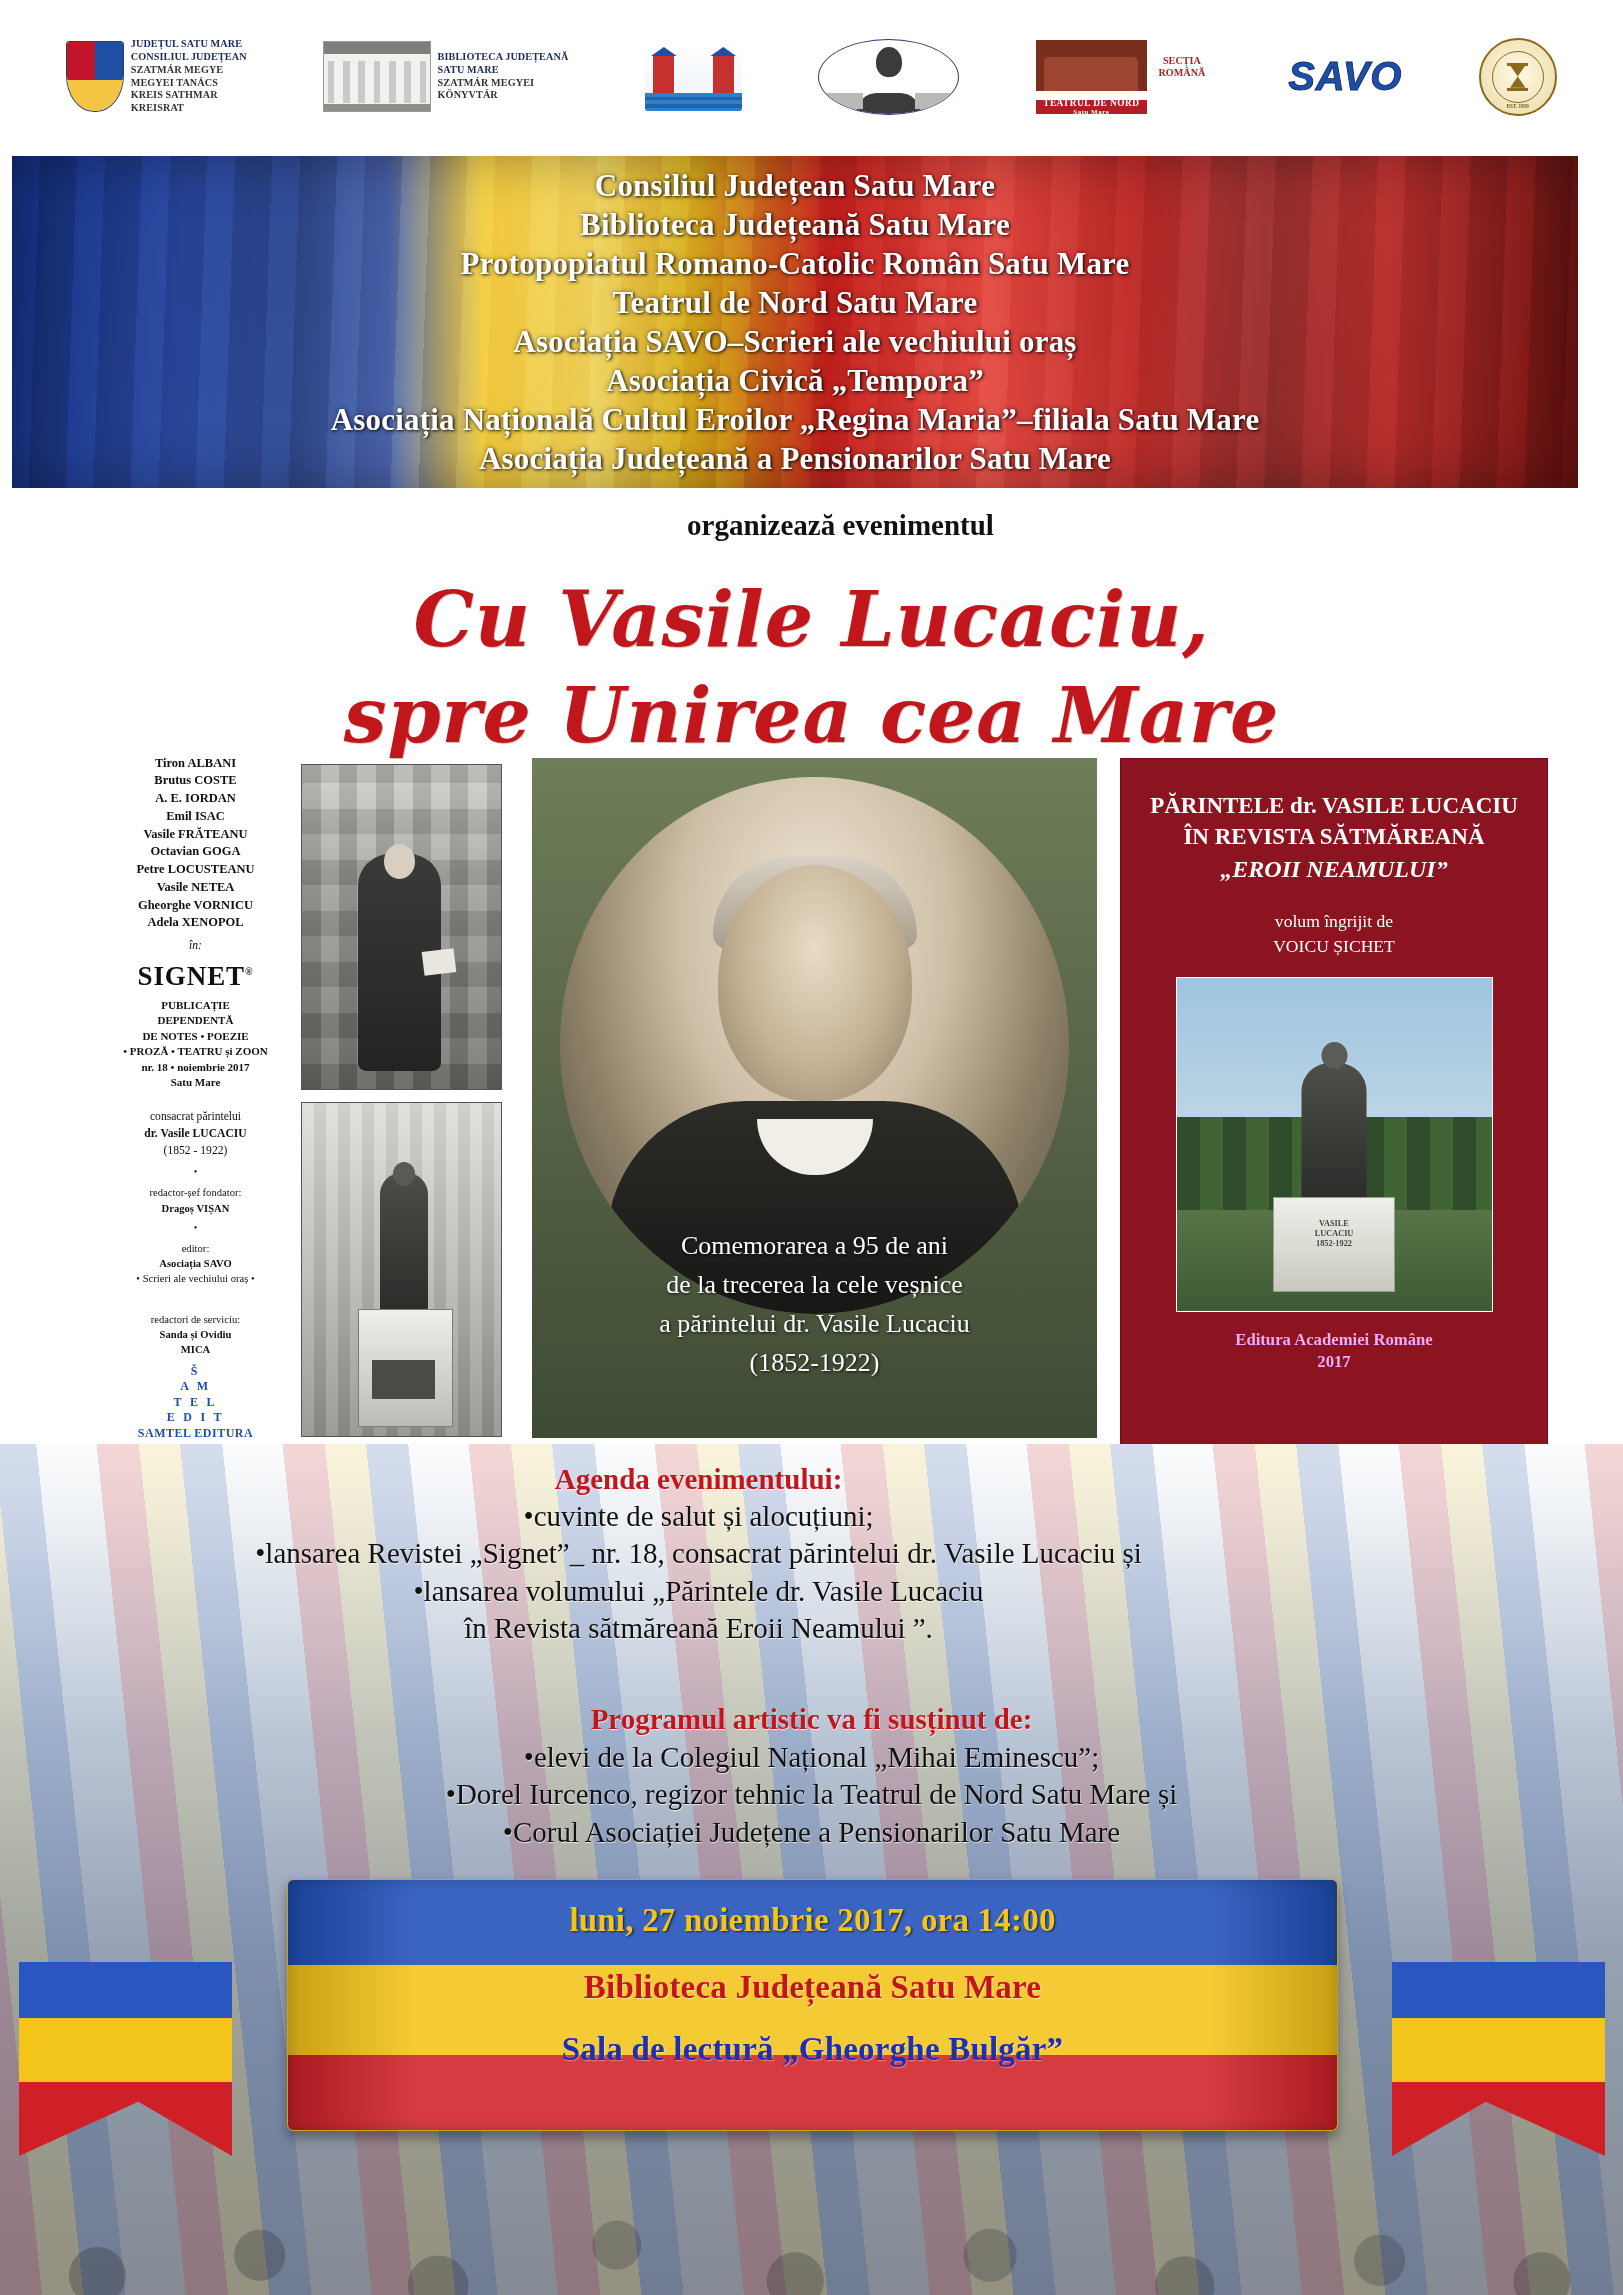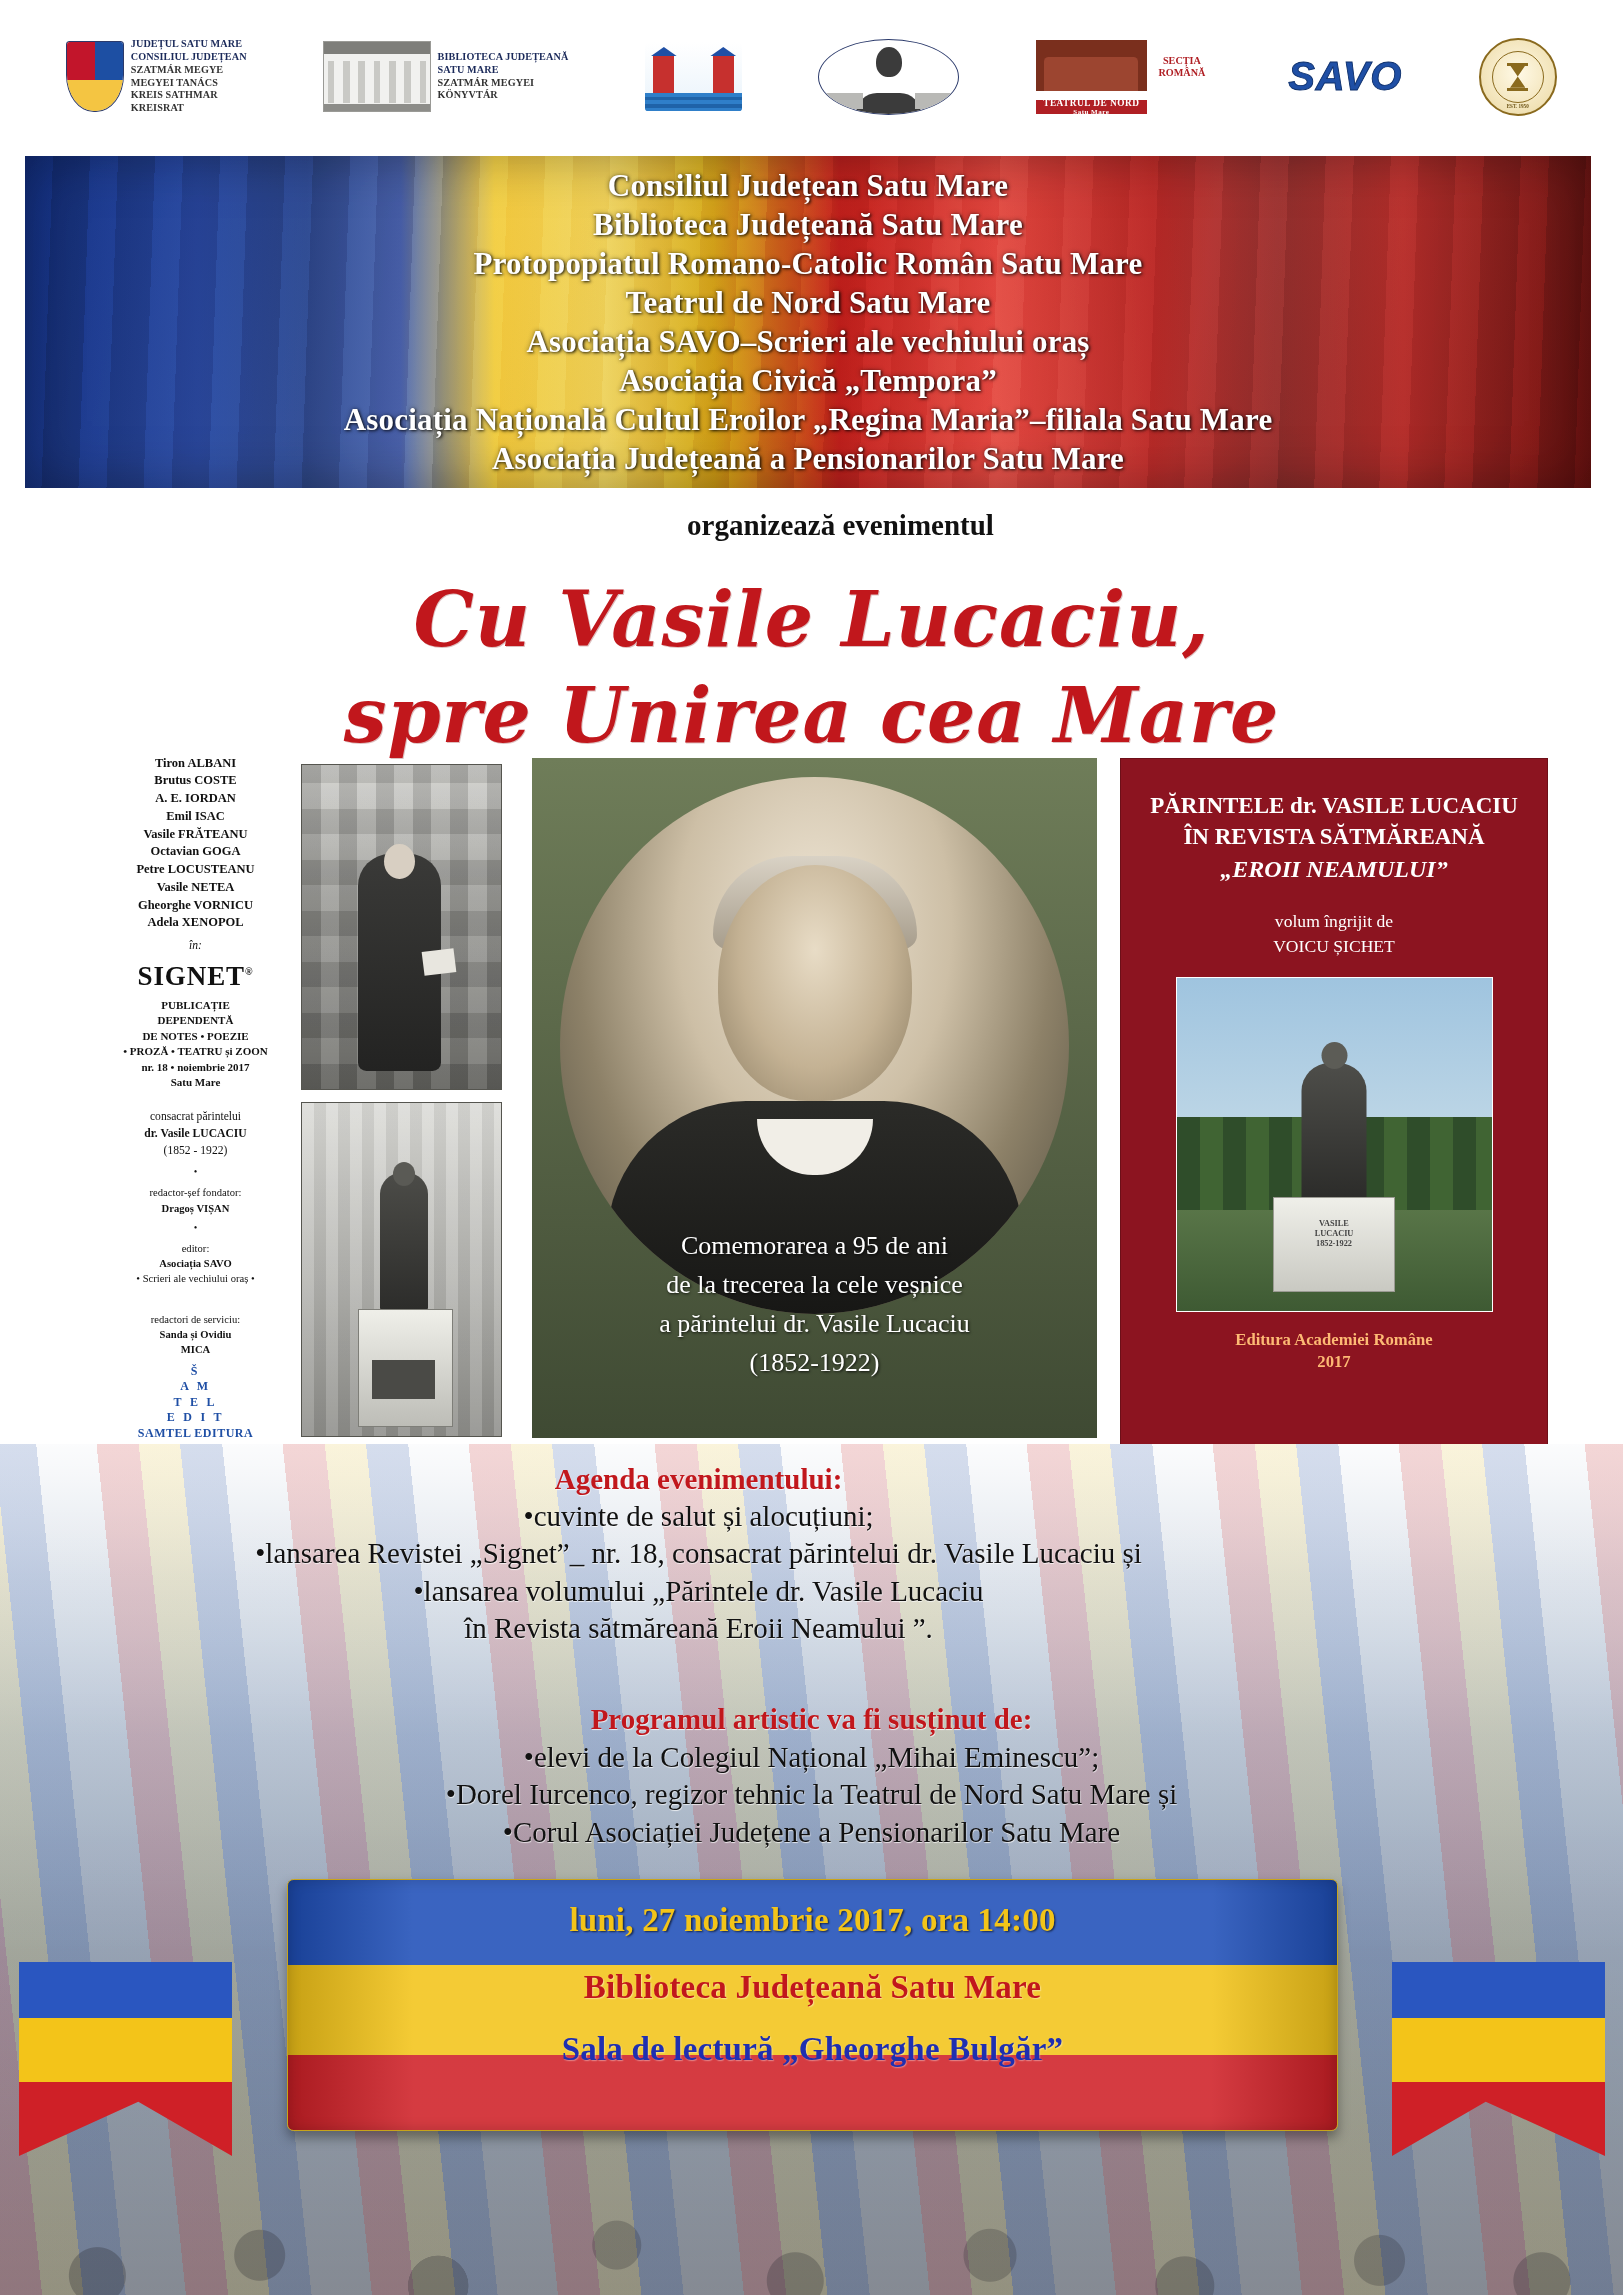--- a/index.html
+++ b/index.html
@@ -157,21 +157,21 @@
     content:"";
     position:absolute; left:2.8px; top:2.8px; right:2.8px; bottom:2.8px;
     background: #8a6a1e;
     clip-path: polygon(0 0, 100% 0, 50% 50%, 100% 100%, 0 100%, 50% 50%);
   }
   .seal .txt { position:absolute; bottom:4.6px; font-size:5.1px; color:#6b5214; font-weight:bold; }
 
   
   .flag-banner {
     position: absolute;
-    left: 25px; top: 156px;
+    left: 12px; top: 156px;
     width: 1566px;
     height: 332px;
     background:
       linear-gradient(100deg, rgba(0,0,0,.18) 0%, rgba(255,255,255,.18) 28%, rgba(0,0,0,.10) 52%, rgba(255,255,255,.12) 74%, rgba(0,0,0,.20) 100%),
       linear-gradient(90deg,
         #14348f 0%, #1a3fa6 11%, #123184 18%,
         #2b49a0 24%,
         #f2c31c 30%, #f7d54b 37%, #e0ab0b 44%,
         #d6231f 52%, #f0453c 62%, #b3120f 72%,
         #8f1a18 80%, #c0231f 88%, #7d1412 100%);
@@ -411,21 +411,21 @@
     background: linear-gradient(180deg,#4e4e4a 0%, #2b2b29 100%);
     border-radius: 28px 28px 3.7px 3.7px;
   }
   .bookcover .bk-photo .statue:before {
     content:""; position:absolute; left:50%; top:-20.4px; transform:translateX(-50%);
     width: 26px; height: 27px; border-radius:50%; background:#5c5c56;
   }
   .bookcover .bk-foot {
     margin-top: 16.7px;
     text-align:center;
-    color:#fdba74;
+    color:#f0abfc;
     font-size: 16.7px;
     font-weight: bold;
     line-height: 1.35;
   }
 
   
   .crowd {
     position: absolute;
     left: 0; top: 1444px;
     width: 1623px;

